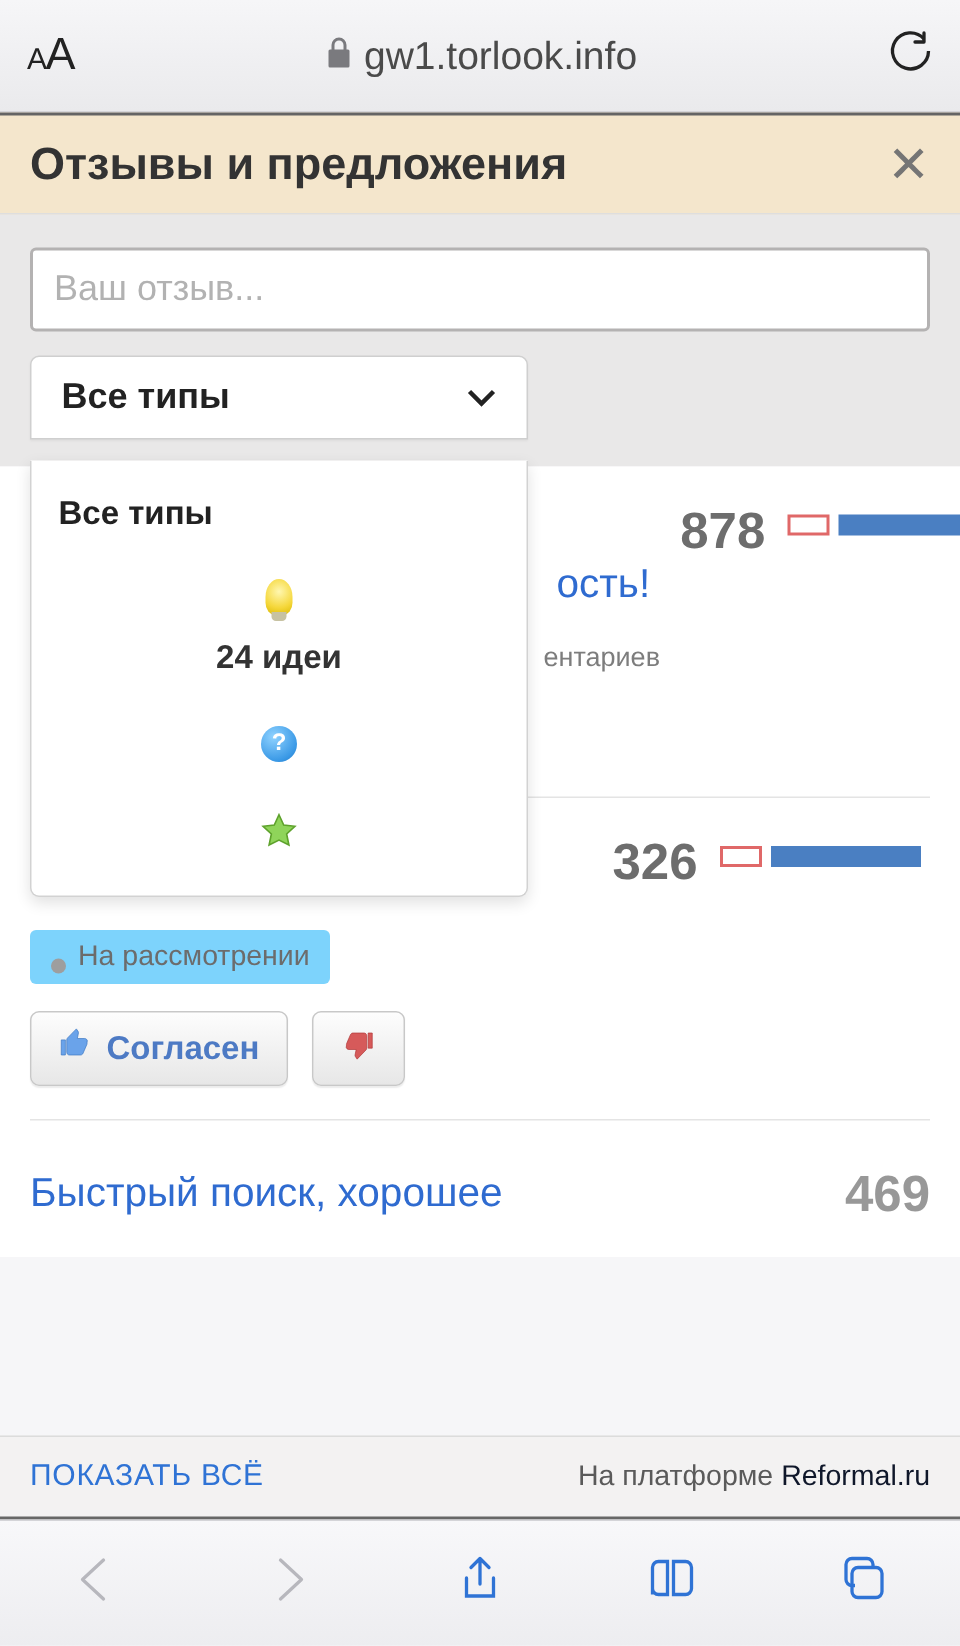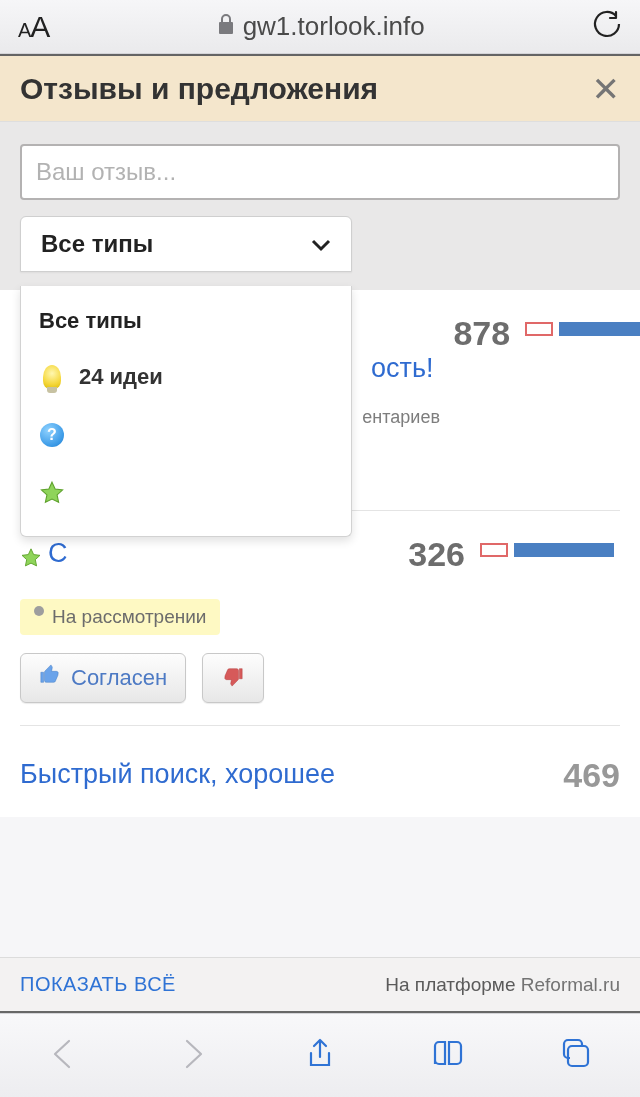--- a/index.html
+++ b/index.html
@@ -1,19 +1,19 @@
 <!DOCTYPE html>
 <html><head>
 <meta charset="utf-8">
 <style>
   * { box-sizing: border-box; margin: 0; padding: 0; }
   html, body { width: 640px; height: 1097px; font-family: -apple-system, BlinkMacSystemFont, "Helvetica Neue", Arial, sans-serif; background: #f6f6f8; overflow: hidden; }
   
   
-  .browser-bar { height: 54px; background: linear-gradient(#f6f6f8, #eaeaec); display: flex; align-items: center; padding: 0 18px; gap: 16px; border-bottom: 1px solid #d4d4d8; }
+  .browser-bar { height: 75px; background: linear-gradient(#f6f6f8, #eaeaec); display: flex; align-items: center; padding: 0 18px; gap: 16px; border-bottom: 1px solid #d4d4d8; }
   .aa { font-size: 30px; color: #222; letter-spacing: -1px; }
   .aa .small { font-size: 20px; }
   .url-pill { flex: 1; display: flex; align-items: center; justify-content: center; gap: 8px; color: #4a4a4a; font-size: 26px; height: 50px; }
   .lock-icon svg { width: 18px; height: 22px; fill: #7a7a7e; }
   .reload-icon svg { width: 30px; height: 30px; stroke: #222; stroke-width: 2.2; fill: none; }
   
   
   .page-header { height: 68px; background: #f4e6cc; display: flex; align-items: center; padding: 0 20px; border-top: 2px solid #646464; border-bottom: 1px solid #dedede; position: relative; }
   .page-header h1 { font-size: 30px; font-weight: 700; color: #333; }
   .close-x { position: absolute; right: 20px; font-size: 34px; color: #757575; font-weight: 300; line-height: 1; }
@@ -24,21 +24,21 @@
   .review-input::placeholder { color: #b2b2b2; }
   .select-row { margin-top: 16px; }
   .select-btn { width: 332px; height: 56px; background: #fff; border: 1px solid #cfcfcf; border-radius: 6px 6px 0 0; display: flex; align-items: center; justify-content: space-between; padding: 0 20px; font-size: 24px; font-weight: 700; color: #222; box-shadow: 0 1px 2px rgba(0,0,0,0.05); }
   .chevron { display: inline-block; }
   .chevron svg { width: 20px; height: 14px; stroke: #222; stroke-width: 3; fill: none; }
   
   
   .content { background: #fff; position: relative; padding: 0 20px; }
   .dropdown { position: absolute; left: 20px; top: -4px; width: 332px; background: #fff; border: 1px solid #d2d2d2; border-top: none; border-radius: 0 0 6px 6px; box-shadow: 0 4px 10px rgba(0,0,0,0.12); z-index: 50; padding: 14px 0; }
   .dd-header { font-size: 22px; font-weight: 700; color: #222; padding: 8px 18px 14px 18px; }
-  .dd-item { display: flex; align-items: center; gap: 14px; padding: 16px 18px; font-size: 22px; font-weight: 700; color: #333; }
+  .dd-item { display: flex; align-items: center; gap: 14px; padding: 16px 18px; font-size: 22px; font-weight: 700; color: #333; flex-direction: column; }
   .dd-item .ico { width: 26px; height: 26px; display: flex; align-items: center; justify-content: center; }
   
   .icon-bulb { width: 18px; height: 24px; background: radial-gradient(circle at 50% 35%, #fff7b0, #f5d73a 60%, #d9b800); border-radius: 50% 50% 35% 35%; position: relative; }
   .icon-bulb::after { content: ""; position: absolute; bottom: -4px; left: 50%; transform: translateX(-50%); width: 10px; height: 6px; background: #c7c2a2; border-radius: 0 0 3px 3px; }
   .icon-question { width: 24px; height: 24px; border-radius: 50%; background: radial-gradient(circle at 35% 30%, #8fd2ff, #3a99e6 70%, #2176c2); color: #fff; font-size: 16px; font-weight: 700; display: flex; align-items: center; justify-content: center; }
   .icon-warning { width: 0; height: 0; border-left: 12px solid transparent; border-right: 12px solid transparent; border-bottom: 20px solid #c92f2f; position: relative; filter: drop-shadow(0 1px 0 #8a1f1f); }
   .icon-warning::after { content: "!"; position: absolute; top: 4px; left: -3px; font-size: 12px; color: #fff; font-weight: 700; }
   .icon-star { width: 24px; height: 24px; }
   .icon-star svg { fill: #8fd45a; stroke: #5ea22c; stroke-width: 1; }
   
@@ -46,37 +46,37 @@
   .post-row1 { display: flex; align-items: flex-start; justify-content: space-between; gap: 20px; }
   .post-title { color: #2f6bd0; font-size: 27px; line-height: 1.35; flex: 1; }
   .post-title-frag { color: #2f6bd0; }
   .vote-col { display: flex; flex-direction: row; align-items: flex-start; gap: 15px; }
   .votes { font-size: 34px; font-weight: 700; color: #6d6d6d; }
   .votebar { margin-top: 8px; width: 140px; height: 16px; position: relative; }
   .votebar .neg { position: absolute; left: 0; top: 0; height: 14px; width: 28px; border: 2px solid #e06868; background: #fff; }
   .votebar .pos { position: absolute; left: 34px; top: 0; height: 14px; width: 100px; background: #4a7fc2; }
   
   .meta-row { margin-top: 20px; display: flex; align-items: center; gap: 24px; }
-  .status-pill { background: #fef9c3; border-radius: 4px; padding: 7px 14px; font-size: 19px; color: #6c6c6c; display: flex; align-items: flex-start; gap: 8px; }
+  .status-pill { background: #7dd3fc; border-radius: 4px; padding: 7px 14px; font-size: 19px; color: #6c6c6c; display: flex; align-items: flex-end; gap: 8px; }
   .status-dot { width: 10px; height: 10px; border-radius: 50%; background: #9e9e9e; }
   .comments-link { color: #7d7d7d; font-size: 18px; }
   
   .action-row { margin-top: 18px; display: flex; gap: 16px; }
-  .agree-btn { display: flex; align-items: center; gap: 10px; padding: 10px 18px; background: linear-gradient(#fdfdfd, #e7e7e7); border: 1px solid #c8c8c8; border-radius: 6px; font-size: 22px; color: #4d7ac4; box-shadow: 0 1px 1px rgba(0,0,0,0.08); }
+  .agree-btn { display: flex; align-items: center; gap: 10px; padding: 10px 18px; background: linear-gradient(#fdfdfd, #e7e7e7); border: 1px solid #c8c8c8; border-radius: 6px; font-size: 22px; color: #4d7ac4; box-shadow: 0 1px 1px rgba(0,0,0,0.08); font-weight: bold; }
   .thumb-up svg { width: 22px; height: 22px; fill: #6aa3ea; stroke: #3d78c2; stroke-width: 0.5; }
   .disagree-btn { display: flex; align-items: center; justify-content: center; width: 62px; padding: 10px 0; background: linear-gradient(#fdfdfd, #e7e7e7); border: 1px solid #c8c8c8; border-radius: 6px; box-shadow: 0 1px 1px rgba(0,0,0,0.08); }
   .thumb-down svg { width: 22px; height: 22px; fill: #d65a5a; stroke: #b03838; stroke-width: 0.5; }
   
   .post3 { padding-top: 30px; }
   
   
   .footer-bar { position: absolute; left: 0; right: 0; bottom: 84px; height: 56px; background: #f3f2f2; border-top: 1px solid #dcdcdc; border-bottom: 2px solid #676767; display: flex; align-items: center; justify-content: space-between; padding: 0 20px; }
   .show-all { color: #2f73d5; font-size: 20px; letter-spacing: 0.5px; }
   .platform { font-size: 19px; color: #5a5a5a; }
-  .platform .link { color: #737373; }
+  .platform .link { color: #0f172a; }
   
   
   .bottom-toolbar { position: absolute; left: 0; right: 0; bottom: 0; height: 84px; background: linear-gradient(#f8f8fa, #ededf0); border-top: 1px solid #d4d4d8; display: flex; align-items: center; justify-content: space-around; }
   .tb-btn svg { width: 34px; height: 34px; stroke: #2f73d5; stroke-width: 2.2; fill: none; }
   .tb-btn.disabled svg { stroke: #b7b7bd; }
 </style>
 </head>
 <body>
 
 <div class="browser-bar">

